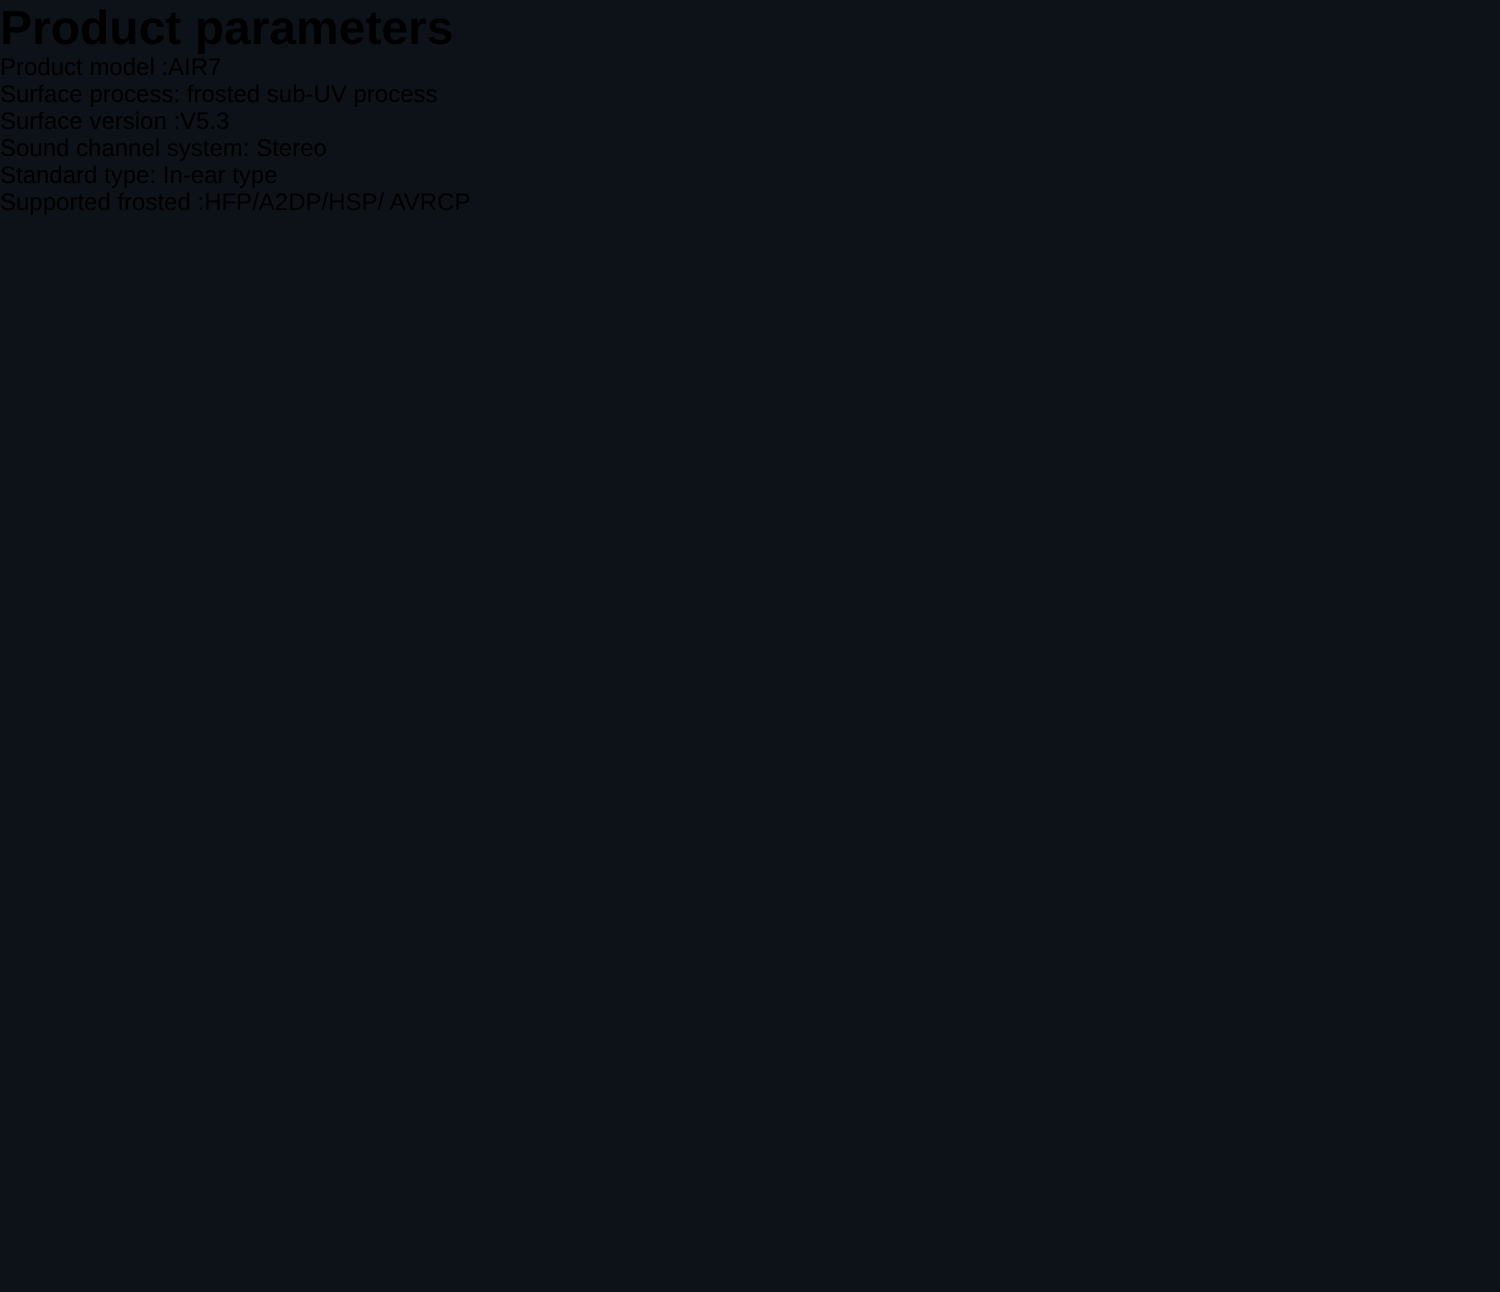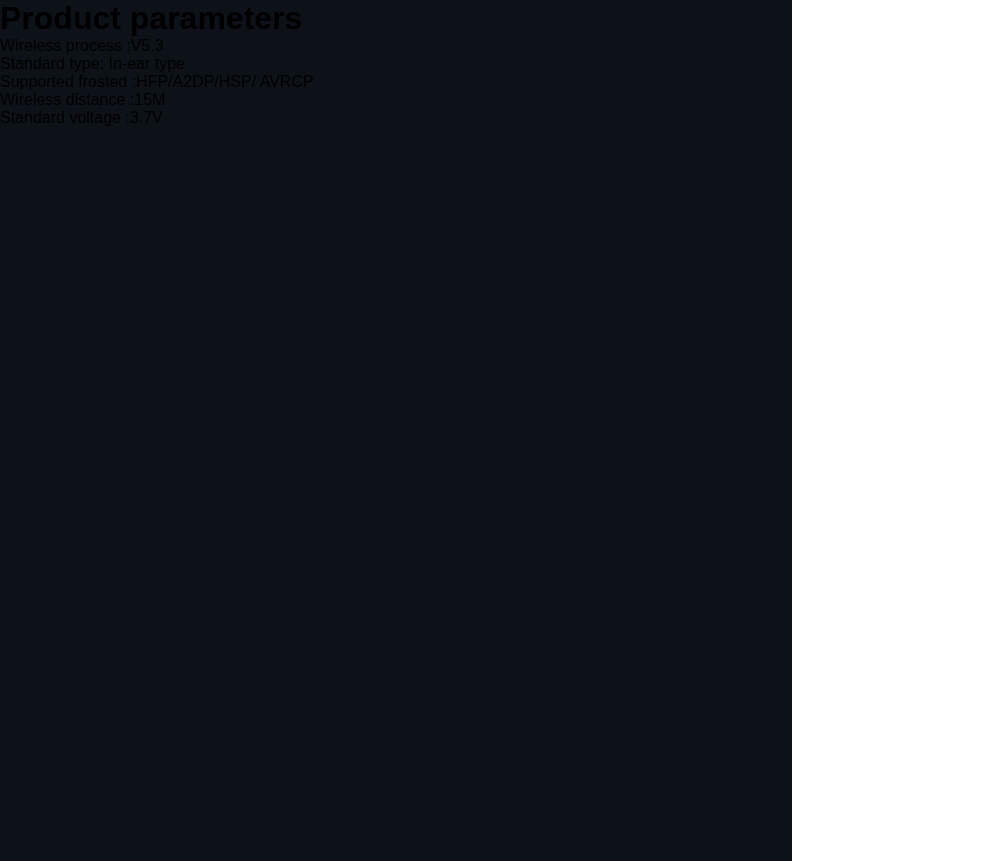--- a/index.html
+++ b/index.html
@@ -6,21 +6,21 @@
 
   html, body {
     width: 1000px;
     height: 861px;
     overflow: hidden;
     font-family: "Liberation Sans", "DejaVu Sans", sans-serif;
   }
 
   .page {
     position: relative;
-    width: 792px;
+    width: 1000px;
     height: 861px;
     background: #0d1118;
   }
 
   
   .top-edge {
     position: absolute;
     top: 0; left: 0;
     width: 1000px; height: 5px;
     background:
@@ -82,29 +82,30 @@
 <body>
 
 <div class="page">
 
   <div class="top-edge"></div>
 
   <h1 class="title">Product parameters</h1>
 
   <div class="params">
 
+    <div class="param-row">
+      <div class="cell left">Product model :AIR7</div>
+      <div class="cell right">Surface process: frosted sub-UV process</div>
+    </div>
 
     <div class="param-row">
-      <div class="cell left">Wireless process :V5.3</div>
+      <div class="cell left">Surface version :V5.3</div>
+      <div class="cell right">Sound channel system: Stereo</div>
     </div>
 
     <div class="param-row">
       <div class="cell left">Standard type: In-ear type</div>
       <div class="cell right">Supported frosted :HFP/A2DP/HSP/ AVRCP</div>
     </div>
 
-    <div class="param-row">
-      <div class="cell left">Wireless distance :15M</div>
-      <div class="cell right">Standard voltage :3.7V</div>
-    </div>
 
   </div>
 </div>
 
 </body></html>

